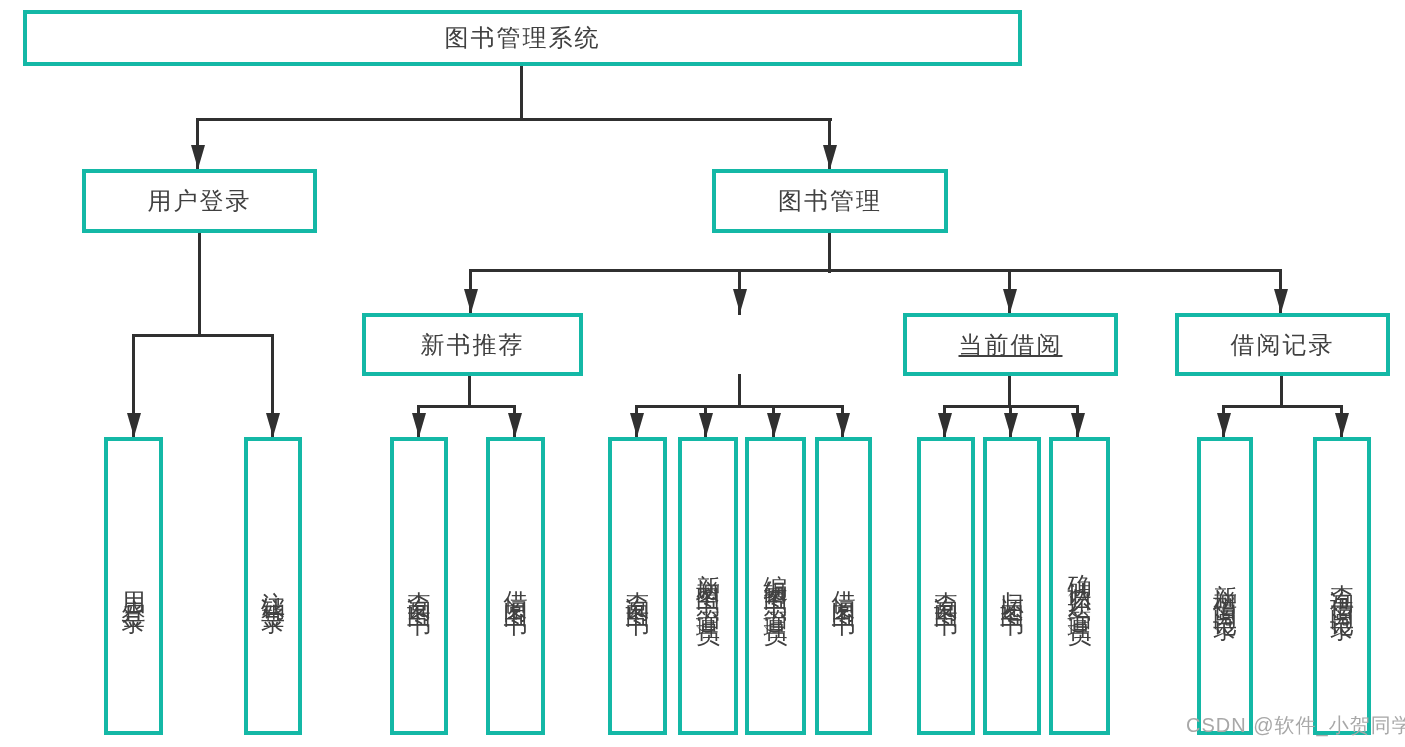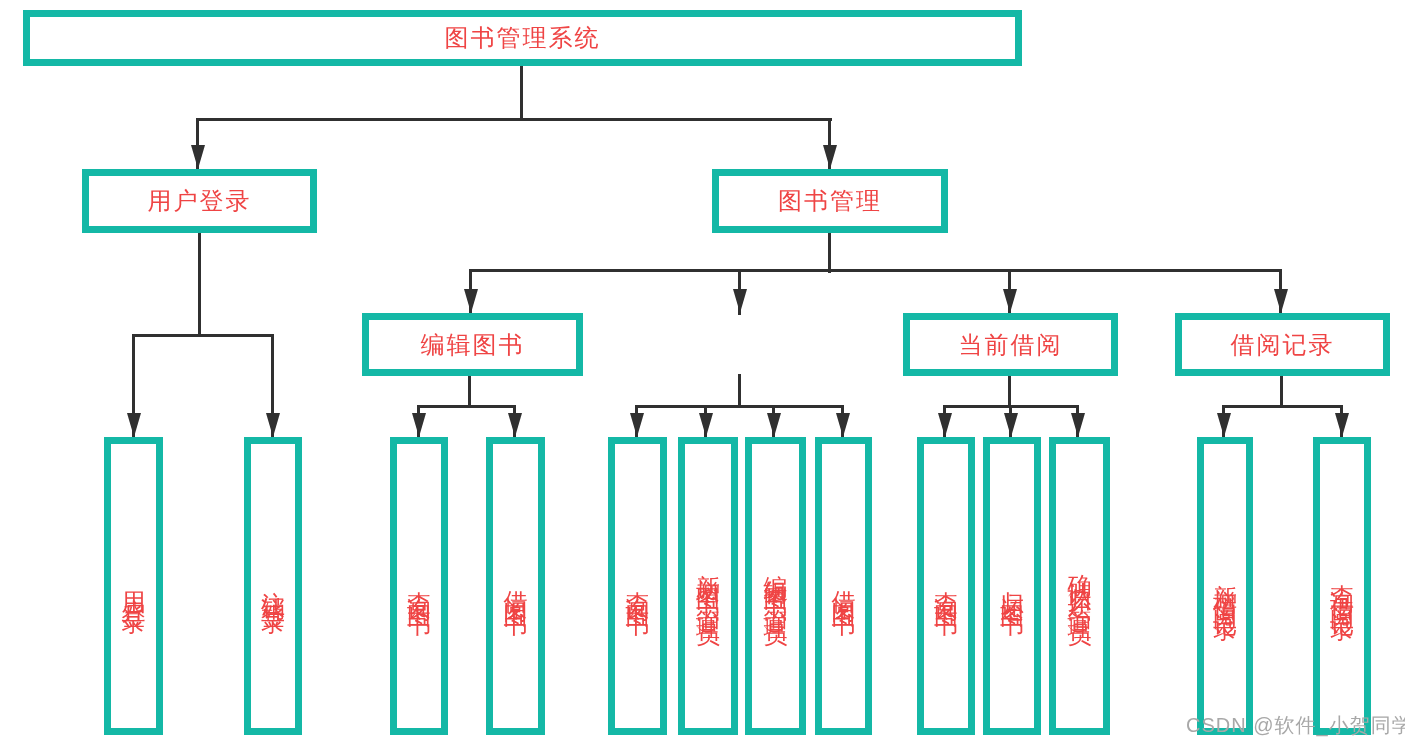--- a/index.html
+++ b/index.html
@@ -2,22 +2,22 @@
 <html><head>
 <meta charset="utf-8">
 <style>
   html,body{margin:0;padding:0;background:#ffffff;}
   .canvas{
     position:relative;width:1405px;height:747px;background:#ffffff;
     font-family:"Liberation Sans", sans-serif;overflow:hidden;
   }
   .box{
     position:absolute;box-sizing:border-box;background:#ffffff;
-    border:7px solid #14b8a6;display:flex;align-items:center;justify-content:center;
-    color:#ef4444;
+    border:4px solid #14b8a6;display:flex;align-items:center;justify-content:center;
+    color:#404040;
   }
   .hbox{font-size:24px;letter-spacing:2px;white-space:nowrap;}
   .vbox{
     writing-mode:vertical-rl;text-orientation:mixed;
     font-size:24px;letter-spacing:7px;line-height:1;
   }
   .hline{position:absolute;height:3px;background:#303030;}
   .vline{position:absolute;width:3px;background:#303030;}
   .arrow{
     position:absolute;width:0;height:0;
@@ -91,22 +91,22 @@
   <div class="vline" style="left:1222px;top:405px;height:32px;"></div>
   <div class="vline" style="left:1340px;top:405px;height:32px;"></div>
   <div class="arrow" style="left:1217px;top:413px;"></div>
   <div class="arrow" style="left:1335px;top:413px;"></div>
 
   <div class="box hbox" style="left:23px;top:10px;width:999px;height:56px;">图书管理系统</div>
 
   <div class="box hbox" style="left:82px;top:169px;width:235px;height:64px;">用户登录</div>
   <div class="box hbox" style="left:712px;top:169px;width:236px;height:64px;font-family:Liberation Serif, serif;">图书管理</div>
 
-  <div class="box hbox" style="left:362px;top:313px;width:221px;height:63px;">编辑图书</div>
-  <div class="box hbox" style="left:903px;top:313px;width:215px;height:63px;">当前借阅</div>
+  <div class="box hbox" style="left:362px;top:313px;width:221px;height:63px;">新书推荐</div>
+  <div class="box hbox" style="left:903px;top:313px;width:215px;height:63px;text-decoration:underline;">当前借阅</div>
   <div class="box hbox" style="left:1175px;top:313px;width:215px;height:63px;">借阅记录</div>
 
   <div class="box vbox" style="left:104px;top:437px;width:59px;height:298px;">用户登录</div>
   <div class="box vbox" style="left:244px;top:437px;width:58px;height:298px;">注销登录</div>
 
   <div class="box vbox" style="left:390px;top:437px;width:58px;height:298px;">查询图书</div>
   <div class="box vbox" style="left:486px;top:437px;width:59px;height:298px;">借阅图书</div>
 
   <div class="box vbox" style="left:608px;top:437px;width:59px;height:298px;">查询图书</div>
   <div class="box vbox" style="left:678px;top:437px;width:60px;height:298px;">新增图书（管理员）</div>

